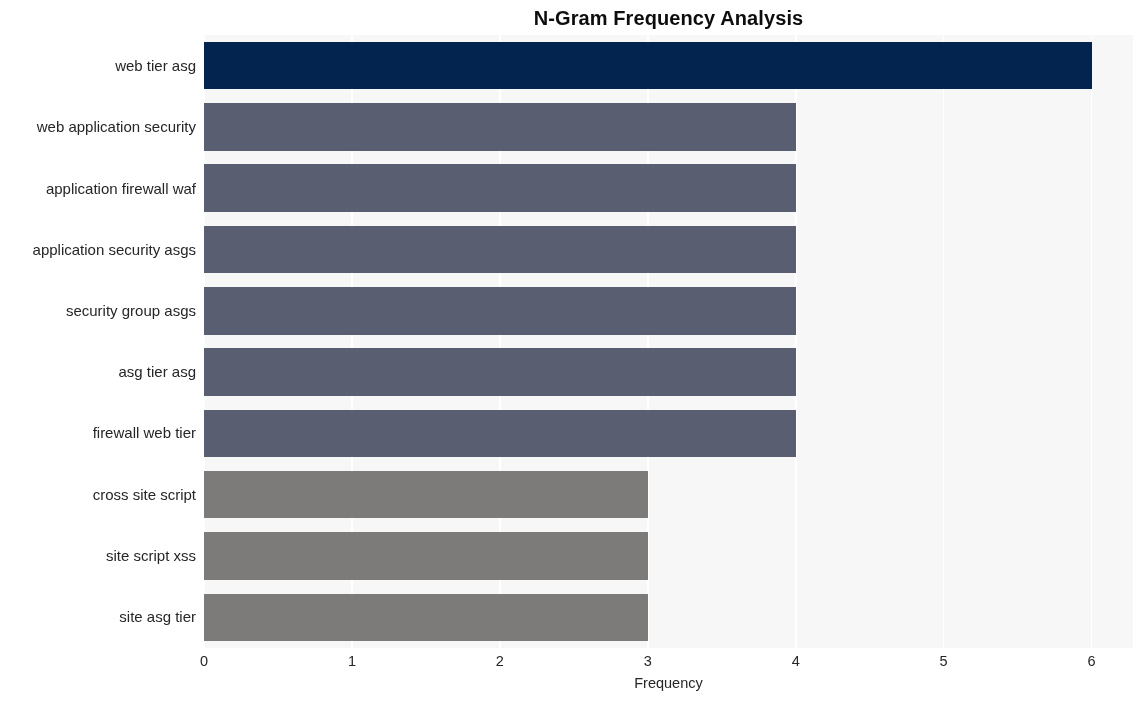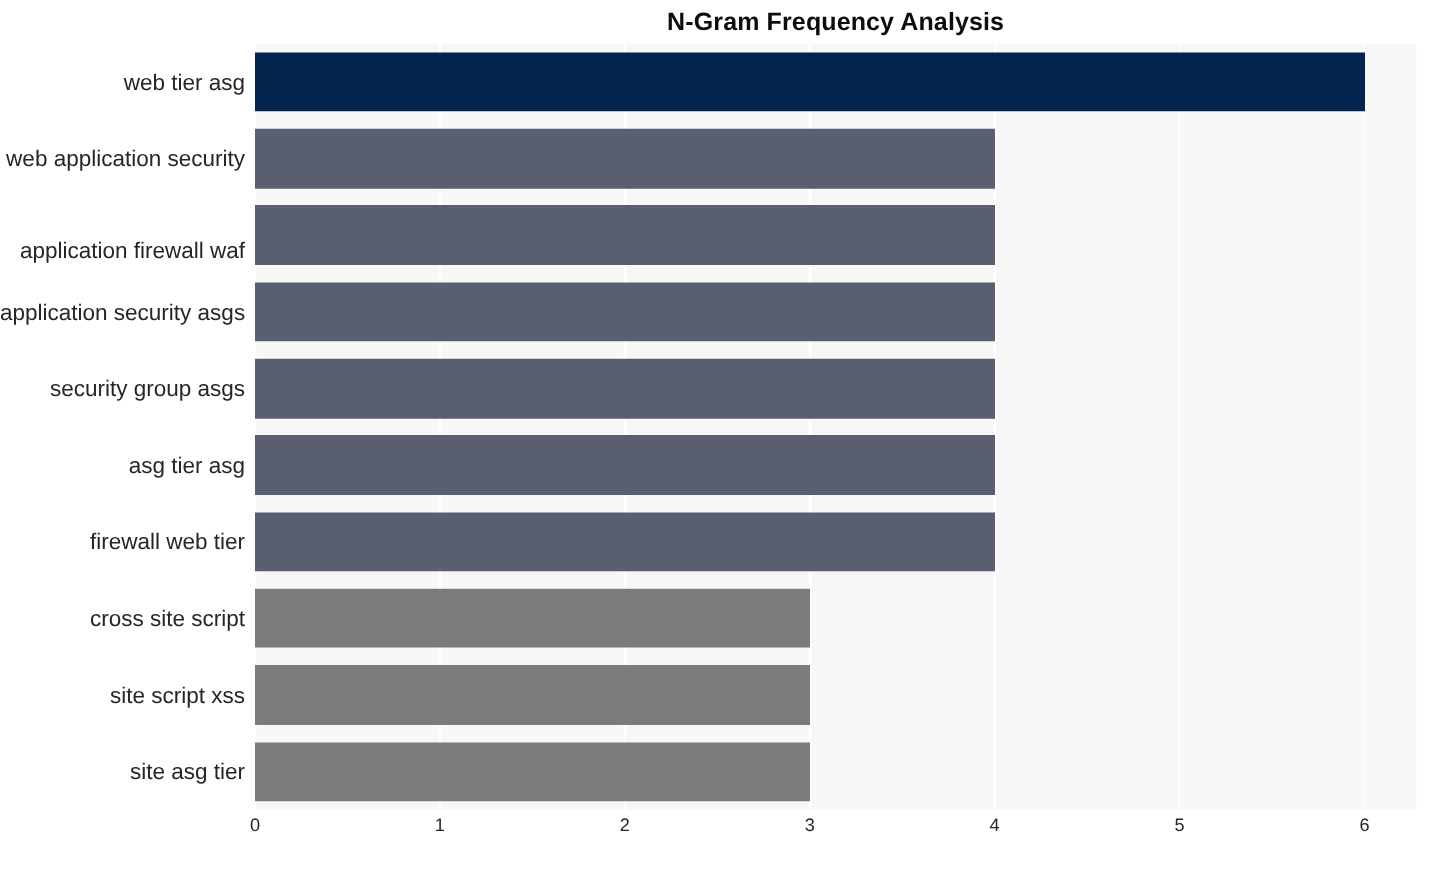--- a/index.html
+++ b/index.html
@@ -83,21 +83,21 @@
     left: 0;
     top: 35px;
     width: 196px;
     height: 613px;
   }
   .ytick-label {
     position: absolute;
     right: 0;
     width: 196px;
     text-align: right;
-    font-size: 18px;
+    font-size: 15px;
     color: #262626;
     line-height: 16px;
     white-space: nowrap;
   }
 
   
   .xlabels {
     position: absolute;
     left: 0;
     top: 652px;
@@ -173,34 +173,35 @@
         </div>
         <div class="bar-row" style="top: 558.596px; height: 47.5075px;">
           <div class="bar" title="tier asg tier: 3" style="width: 443.79px; background: rgb(124, 123, 121);"></div>
         </div>
       </div>
   </div>
 
   <div class="ylabels" id="ylabels">
       <div class="ytick-label" style="top: 22.65px;">web tier asg</div>
       <div class="ytick-label" style="top: 83.95px;">web application security</div>
-      <div class="ytick-label" style="top: 157px;">application firewall waf</div>
+      <div class="ytick-label" style="top: 146px;">application firewall waf</div>
       <div class="ytick-label" style="top: 206.55px;">application security asgs</div>
       <div class="ytick-label" style="top: 267.85px;">security group asgs</div>
       <div class="ytick-label" style="top: 329.15px;">asg tier asg</div>
       <div class="ytick-label" style="top: 390.45px;">firewall web tier</div>
       <div class="ytick-label" style="top: 451.75px;">cross site script</div>
       <div class="ytick-label" style="top: 513.05px;">site script xss</div>
       <div class="ytick-label" style="top: 574.35px;">site asg tier</div>
     </div>
 
   <div class="xlabels" id="xlabels">
       <div class="xtick-label" style="left: 204px;">0</div>
       <div class="xtick-label" style="left: 351.93px;">1</div>
       <div class="xtick-label" style="left: 499.86px;">2</div>
       <div class="xtick-label" style="left: 647.79px;">3</div>
       <div class="xtick-label" style="left: 795.72px;">4</div>
       <div class="xtick-label" style="left: 943.65px;">5</div>
       <div class="xtick-label" style="left: 1091.58px;">6</div>
     </div>
 
+  <div class="axis-title-x">Frequency</div>
 
 </div>
 
 </body></html>

